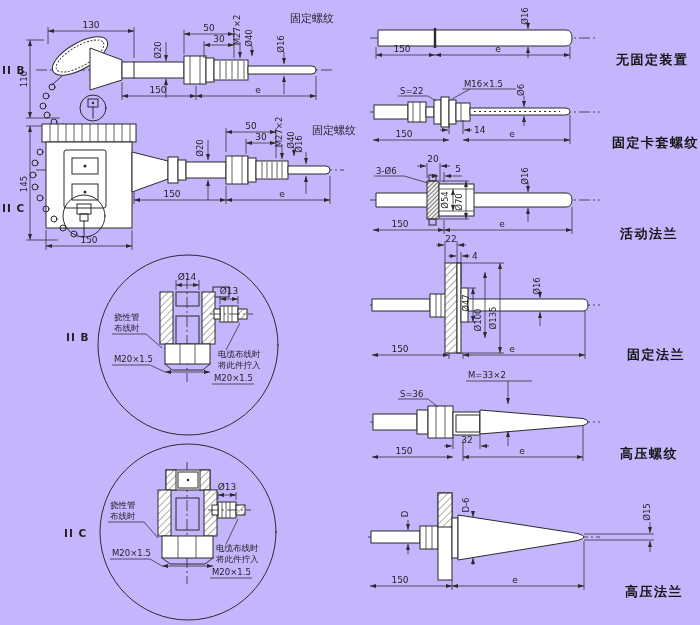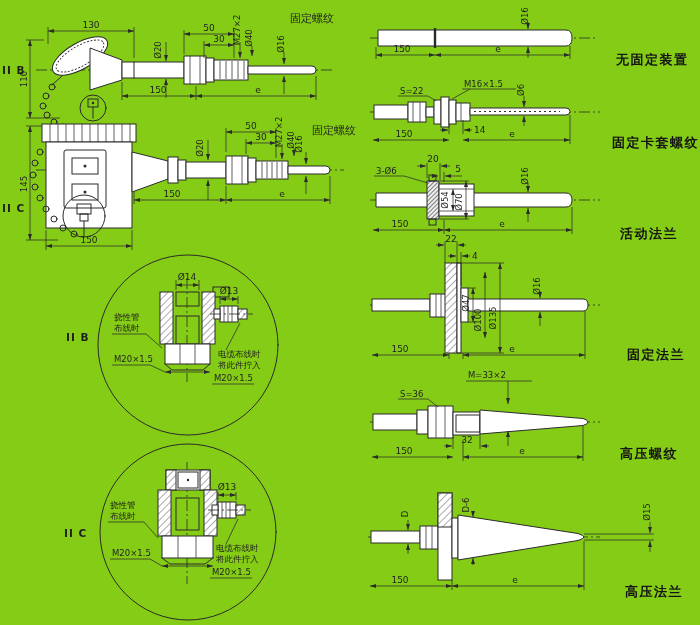--- a/index.html
+++ b/index.html
@@ -1,16 +1,16 @@
 <!DOCTYPE html>
 <html><head>
 <meta charset="utf-8">
 <style>
   html,body{margin:0;padding:0;background:#fff;}
-  #stage{position:relative;width:700px;height:625px;background:#84cc16;overflow:hidden;
+  #stage{position:relative;width:700px;height:625px;background:#c4b5fd;overflow:hidden;
          font-family:"DejaVu Sans",sans-serif;}
   svg{display:block}
   svg text{font-family:"DejaVu Sans",sans-serif;font-size:9px;fill:#1f1f1f;}
   .tc{text-anchor:middle}
   .rt{font-size:8.5px}
   .sm{font-size:8.5px}
   .idt{font-size:10.5px;font-weight:bold;letter-spacing:1px}
   .lbl{font-size:13px;font-weight:bold;fill:#151515;letter-spacing:1.5px}
   .s{stroke:#2b2b2b;stroke-width:1;fill:none;stroke-linecap:square}
   .s2{stroke:#2b2b2b;stroke-width:2.4;fill:none}

